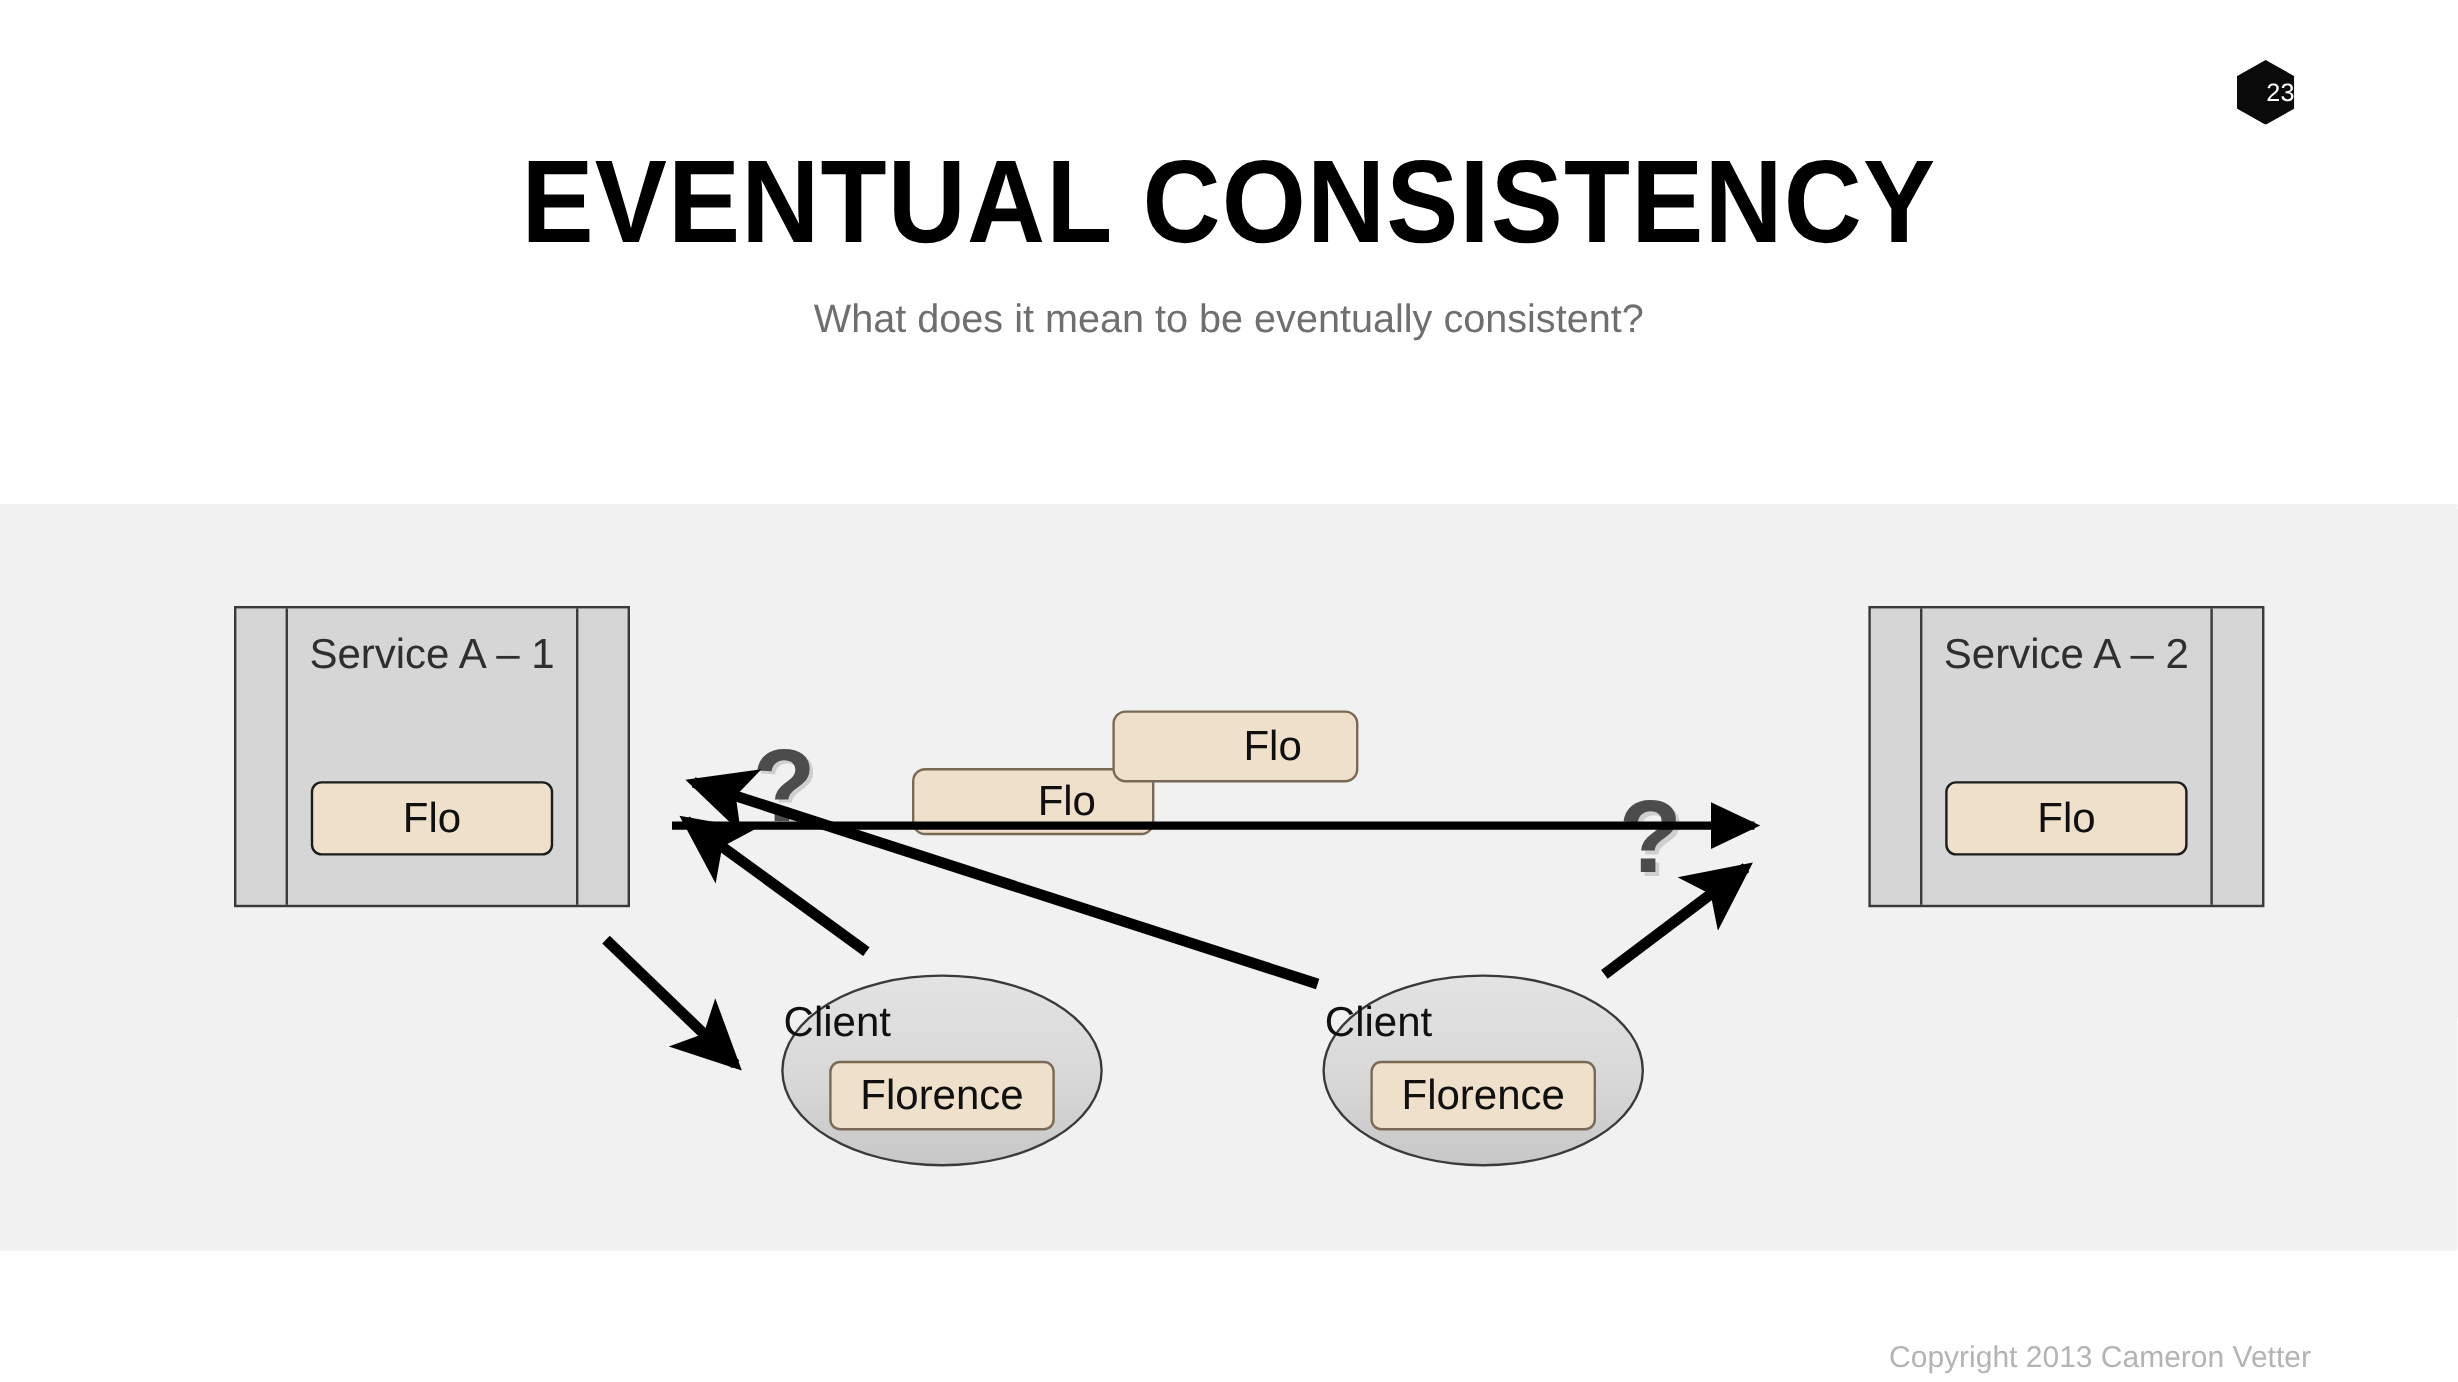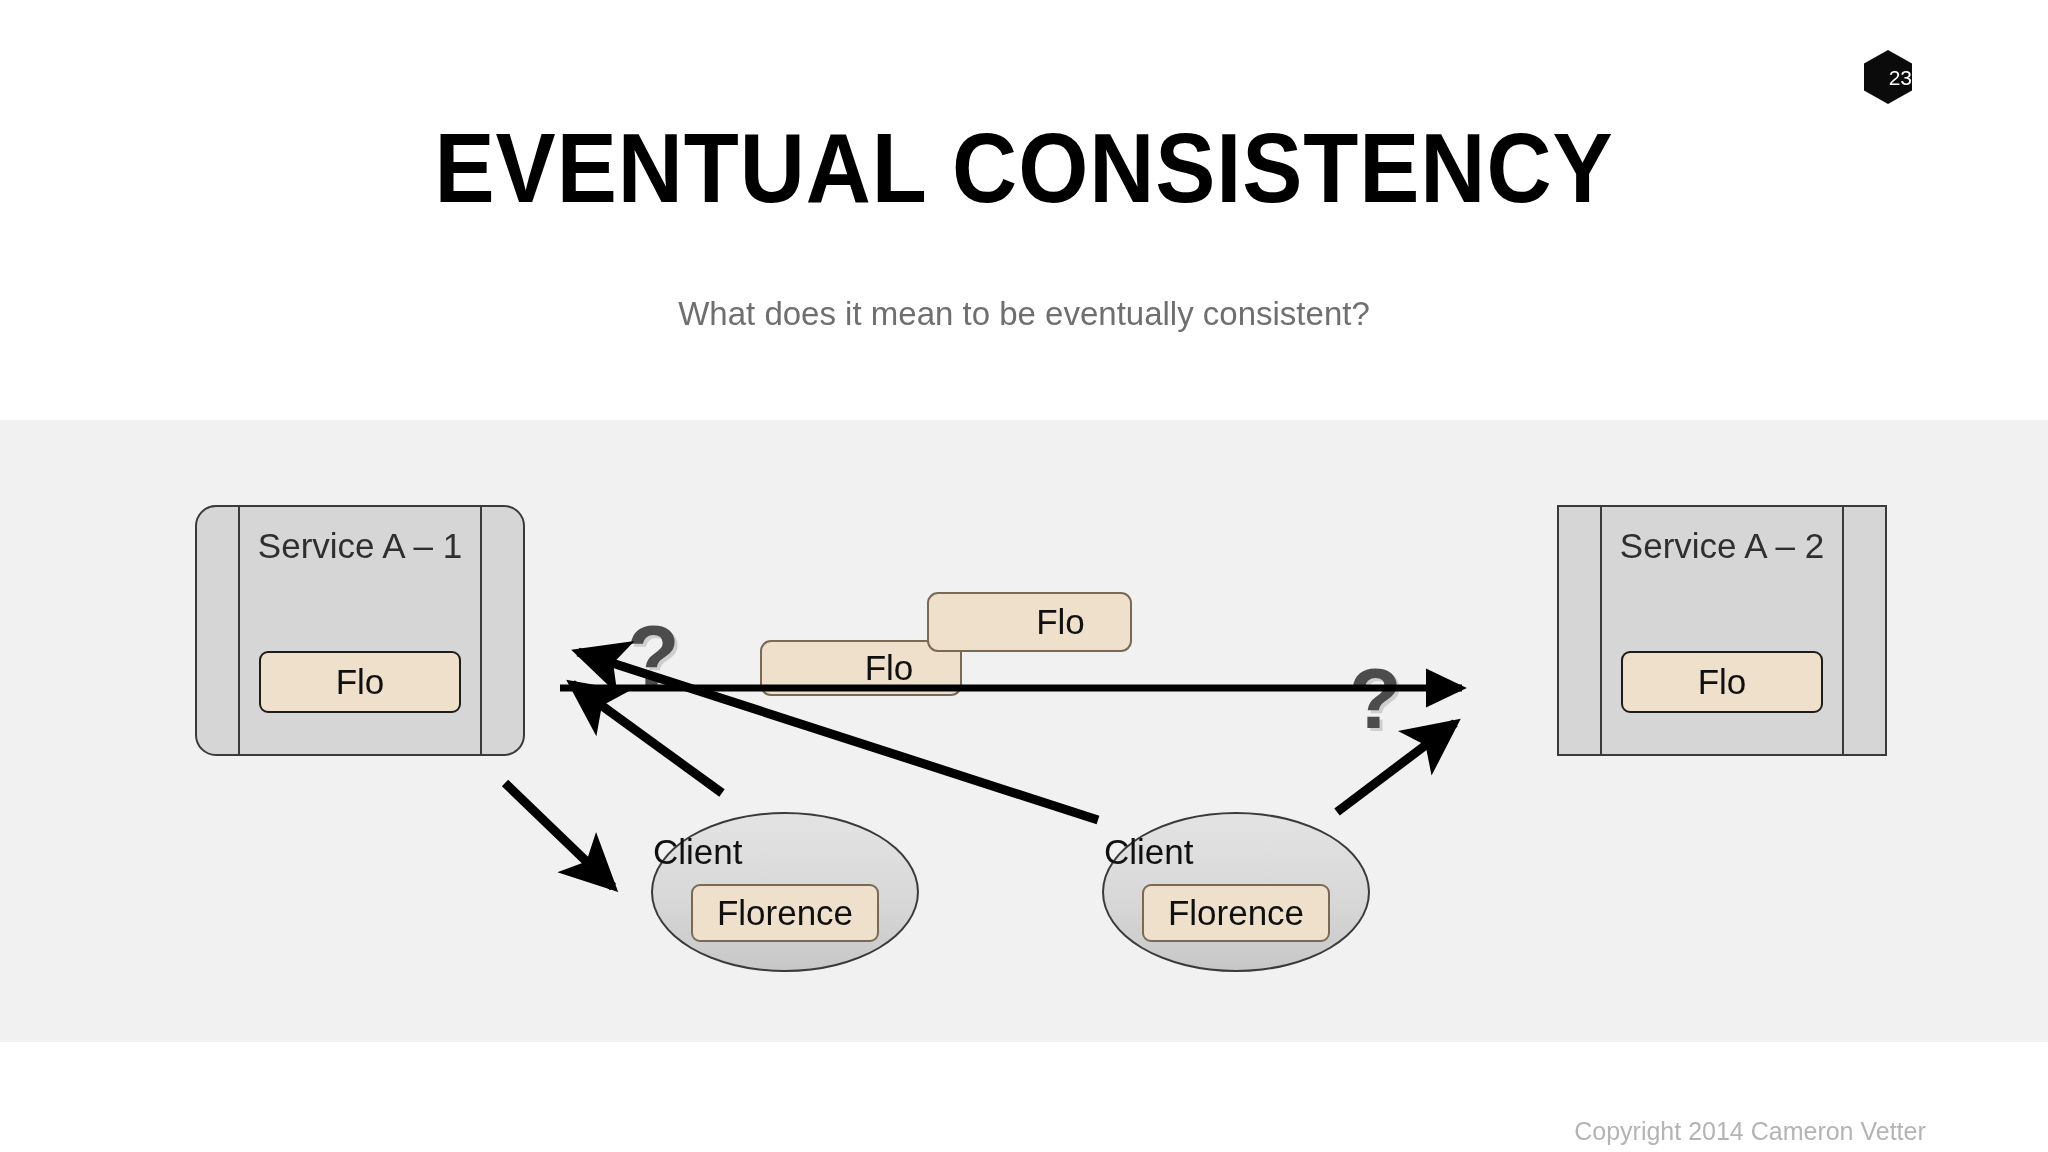--- a/index.html
+++ b/index.html
@@ -54,21 +54,20 @@
     white-space: nowrap;
   }
   #subtitle {
     position: absolute;
     left: 0;
     top: 247px;
     width: 2048px;
     text-align: center;
     font-size: 33px;
     color: #6f6f6f;
-    margin-top: 48px;
   }
 
   
   #band {
     position: absolute;
     left: 0;
     top: 420px;
     width: 2048px;
     height: 622px;
     background: #f1f1f1;
@@ -131,21 +130,21 @@
     background: #eee0cb;
     border: 2px solid #1c1c1c;
     border-radius: 9px;
     display: flex;
     align-items: center;
     justify-content: center;
     font-size: 35px;
     color: #101010;
     box-sizing: border-box;
   }
-  #service-a1 { left: 195px; border-radius: 21px; }
+  #service-a1 { left: 195px; }
   #service-a2 { left: 1557px; }
 
   
   .flo-packet {
     position: absolute;
     background: #eee0cb;
     border: 2px solid #7a6a55;
     border-radius: 11px;
     box-sizing: border-box;
     display: flex;
@@ -302,15 +301,15 @@
 
     <line x1="1098" y1="820" x2="578" y2="652" stroke="#000000" stroke-width="9" marker-end="url(#ah)"></line>
 
     <line x1="722" y1="793" x2="572" y2="684" stroke="#000000" stroke-width="9" marker-end="url(#ah)"></line>
 
     <line x1="505" y1="783" x2="613" y2="887" stroke="#000000" stroke-width="9" marker-end="url(#ah)"></line>
 
     <line x1="1337" y1="812" x2="1455" y2="723" stroke="#000000" stroke-width="9" marker-end="url(#ah)"></line>
   </svg>
 
-  <div id="copyright">Copyright 2014 Cameron Vetter</div>
+  <div id="copyright">Copyright 2013 Cameron Vetter</div>
 
 </div>
 
 </body></html>

